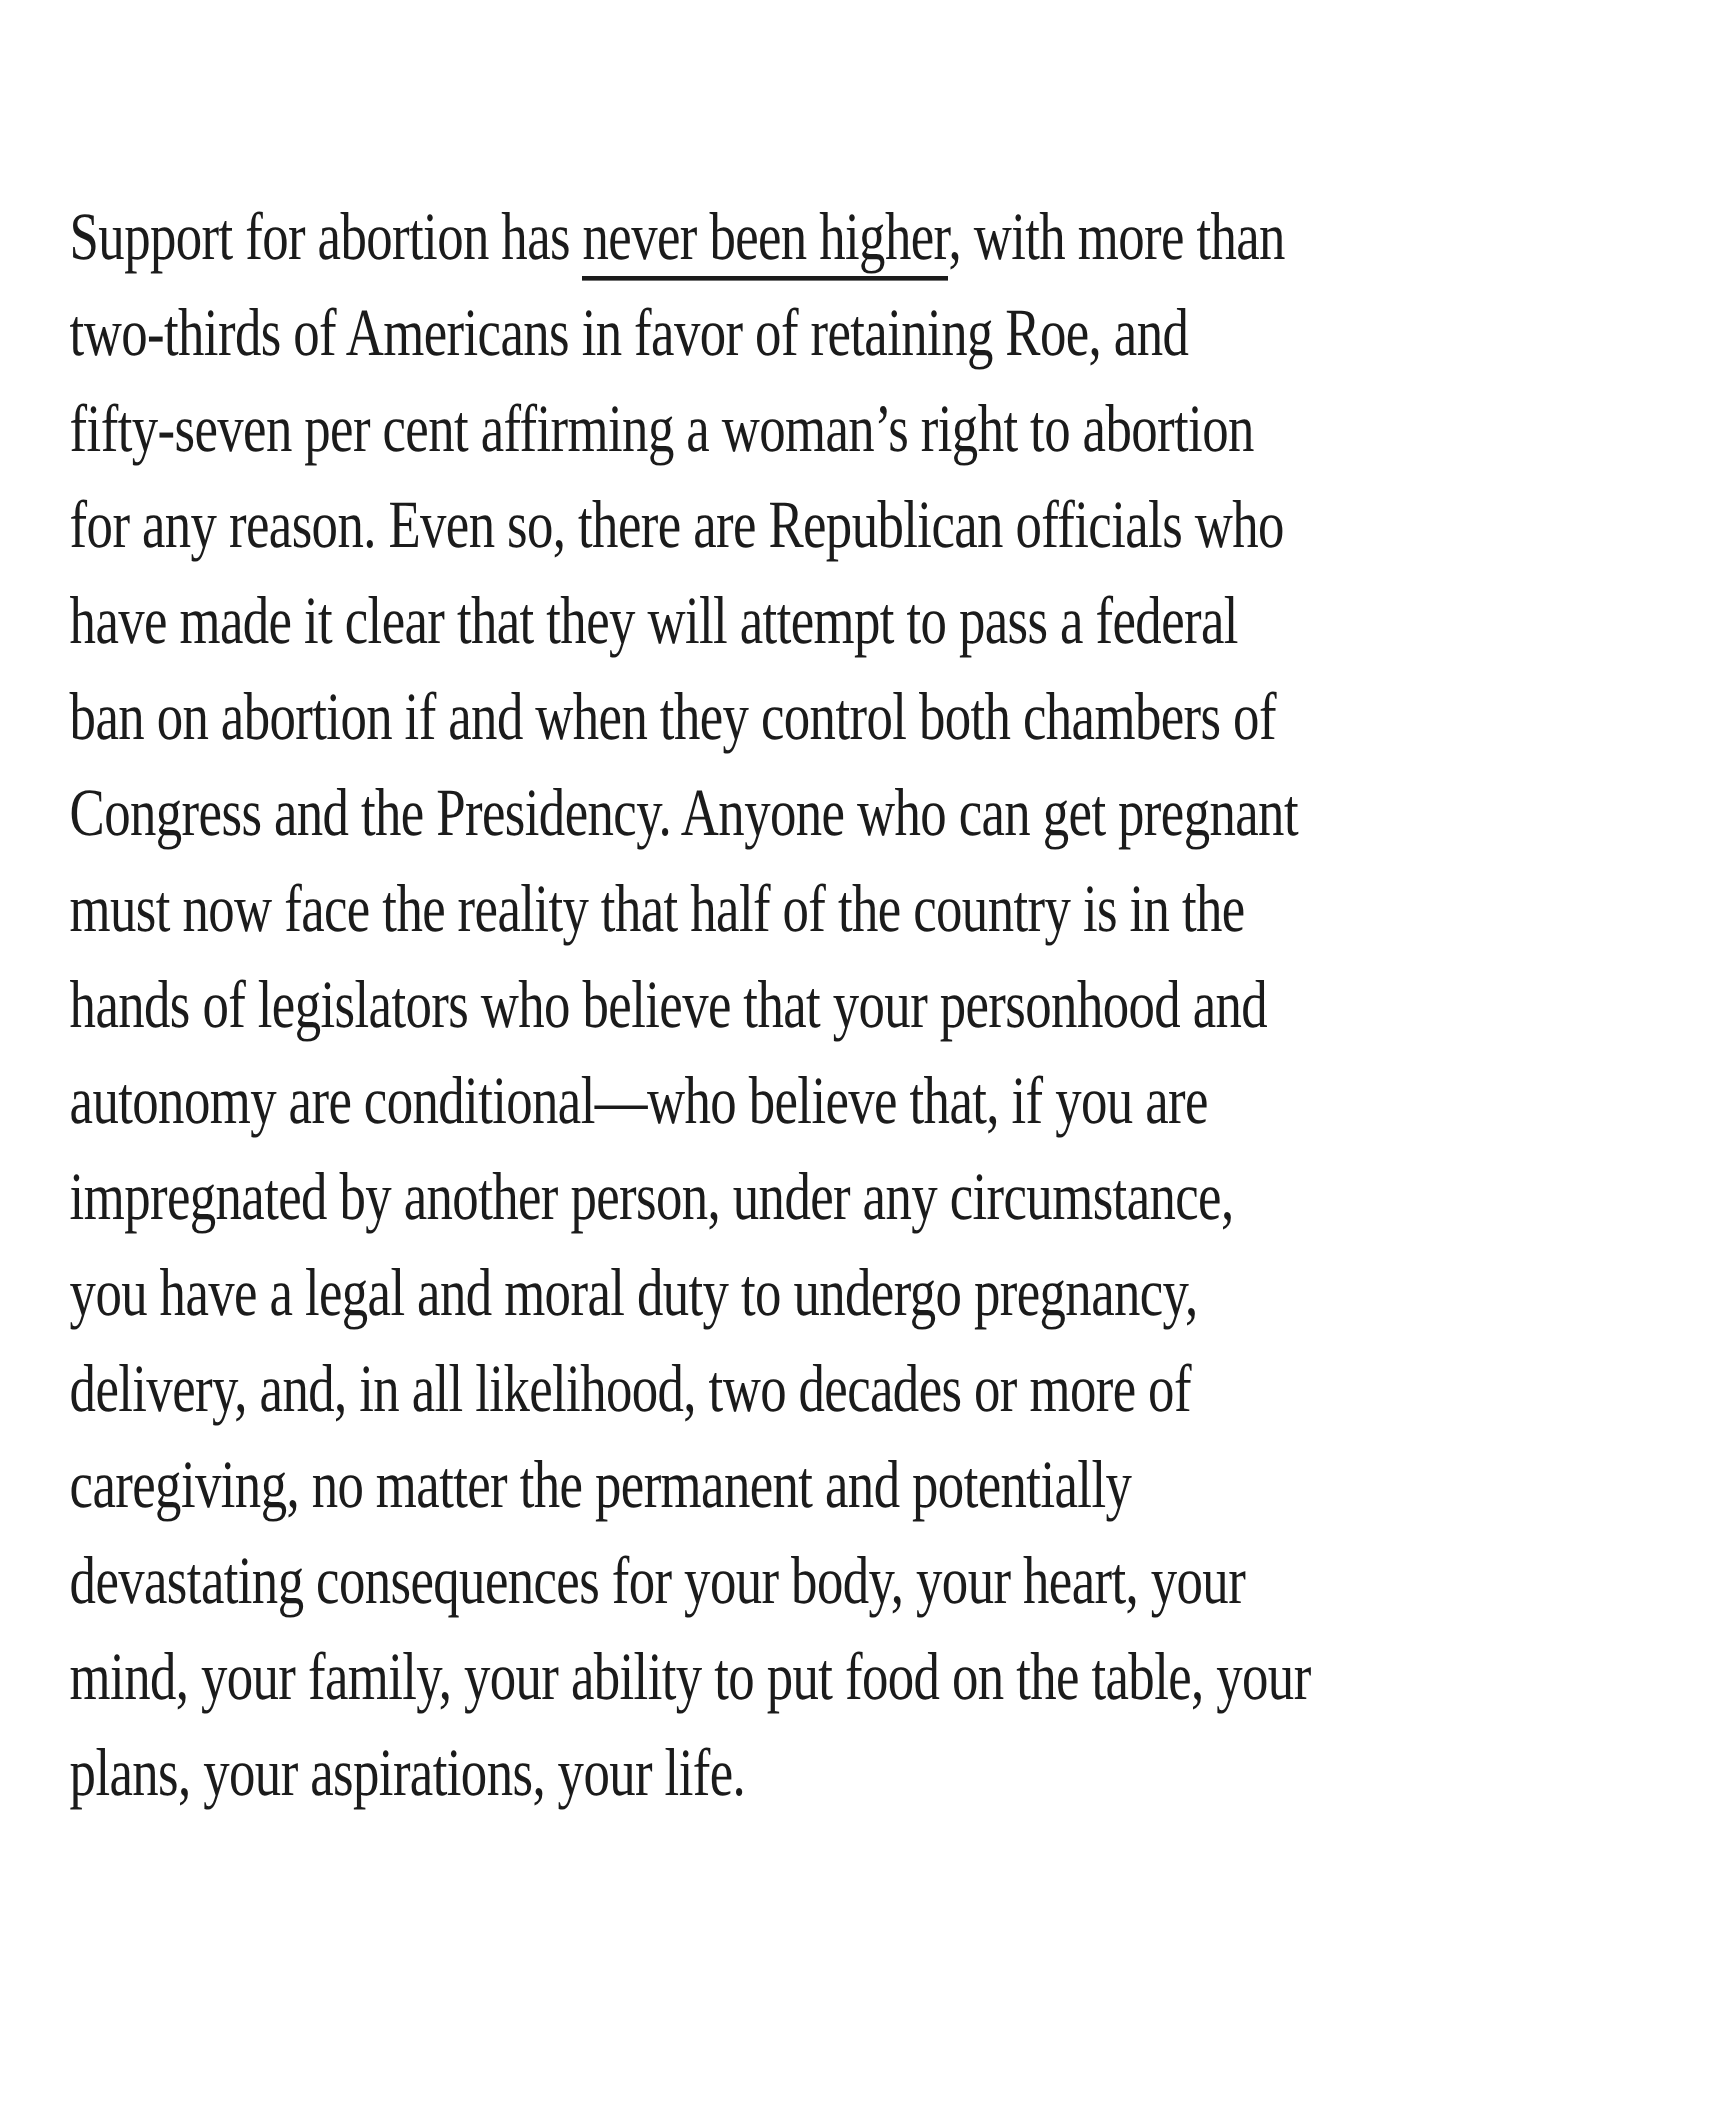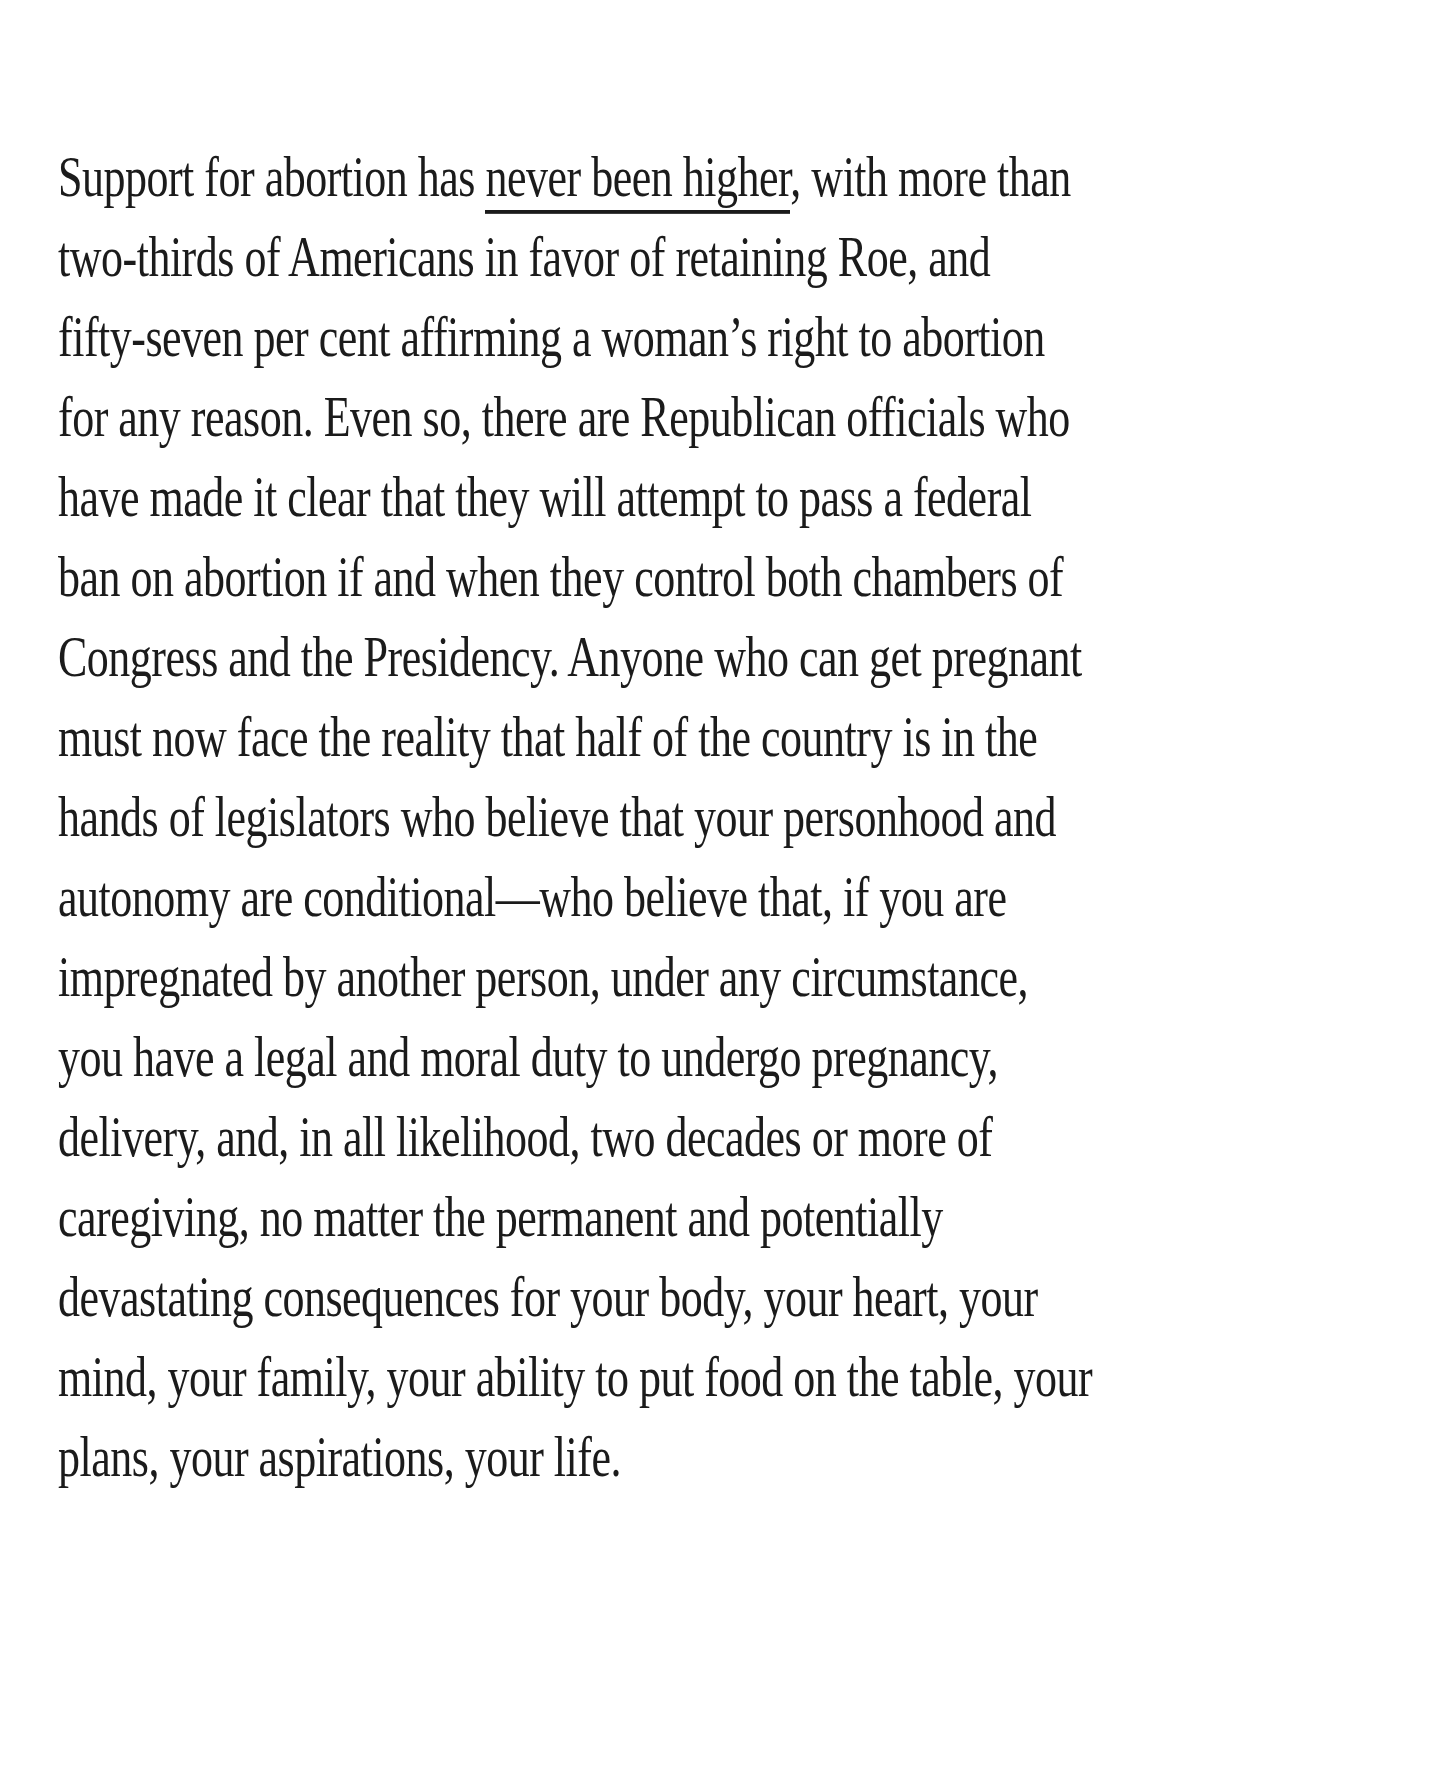--- a/index.html
+++ b/index.html
@@ -18,20 +18,21 @@
     height: 1766px;
     background: var(--bg-color);
     padding: 138px 48px 0 58px;
   }
   .paragraph {
     font-family: "Liberation Serif", "DejaVu Serif", serif;
     font-size: 44px;
     line-height: 80px;
     letter-spacing: -0.5px;
     color: var(--text-color);
+    margin-top: 20px;
   }
   .line {
     display: block;
     white-space: nowrap;
     transform: scaleY(1.28);
     transform-origin: 0 50%;
   }
   .inline-link {
     border-bottom: 3px solid currentColor;
     padding-bottom: 1px;

